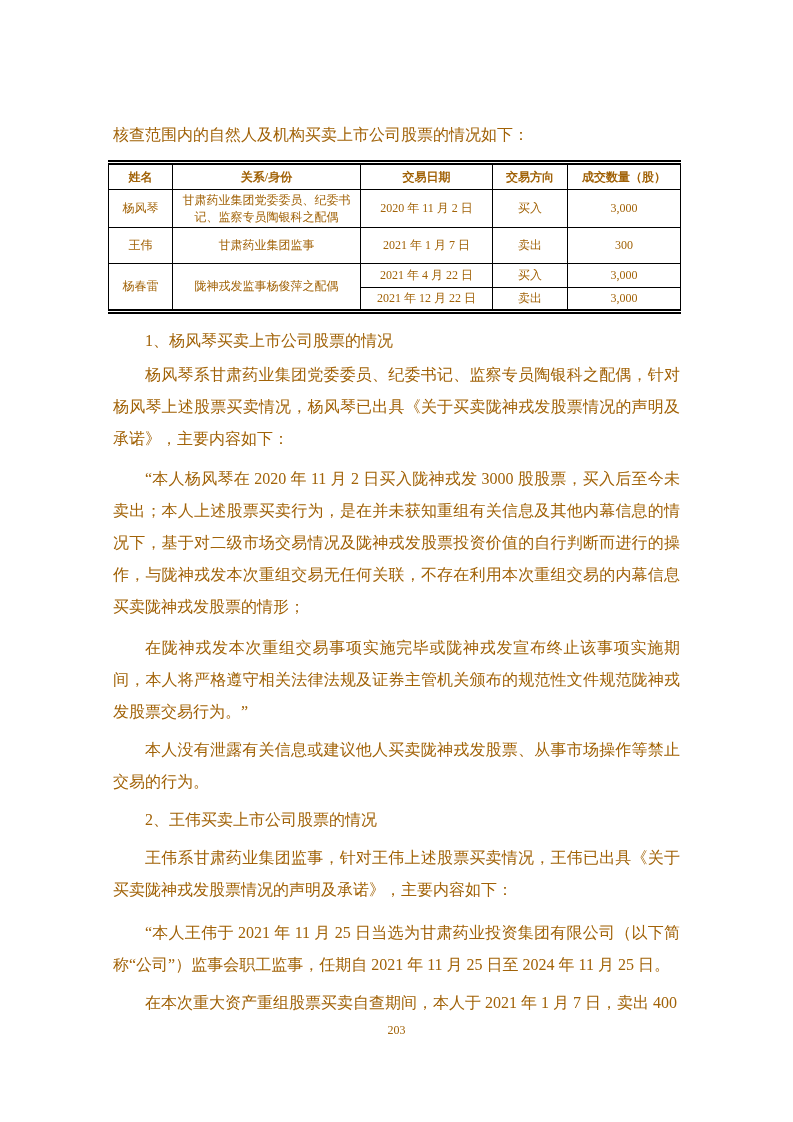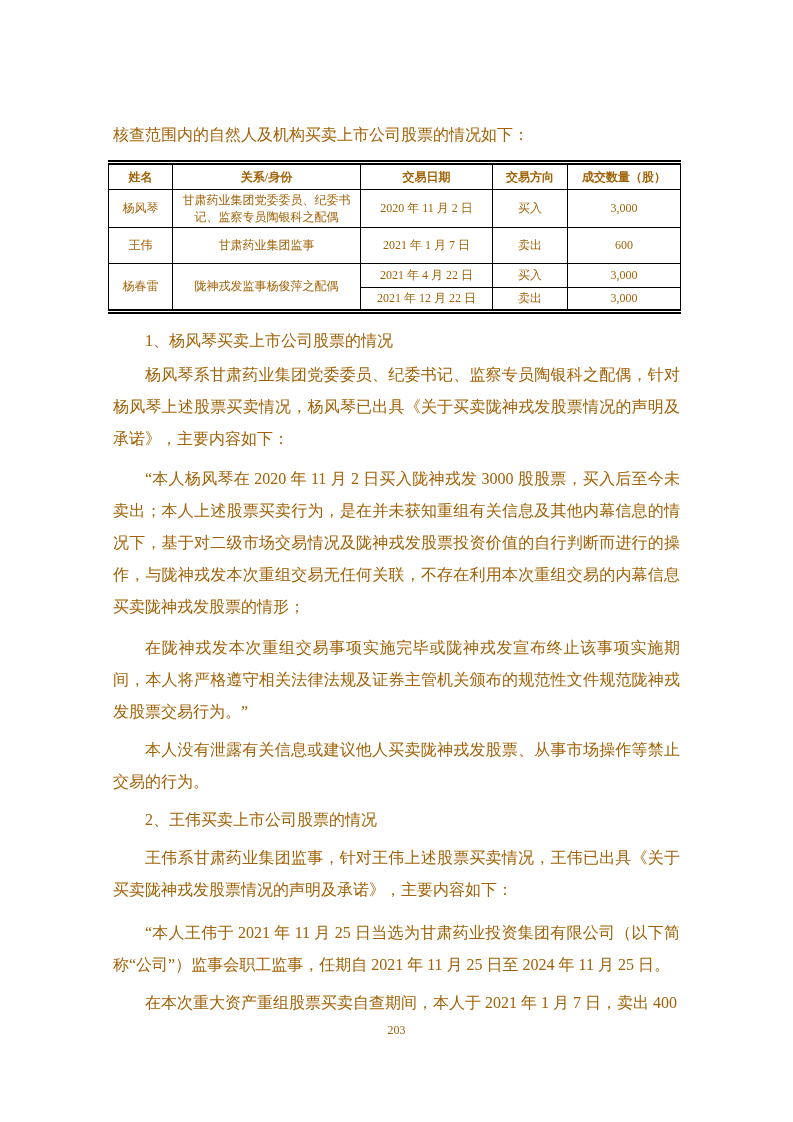--- a/index.html
+++ b/index.html
@@ -115,21 +115,21 @@
         <td>甘肃药业集团党委委员、纪委书记、监察专员陶银科之配偶</td>
         <td>2020 年 11 月 2 日</td>
         <td>买入</td>
         <td>3,000</td>
       </tr>
       <tr class="row-std">
         <td>王伟</td>
         <td>甘肃药业集团监事</td>
         <td>2021 年 1 月 7 日</td>
         <td>卖出</td>
-        <td>600</td>
+        <td>300</td>
       </tr>
       <tr class="row-half">
         <td rowspan="2">杨春雷</td>
         <td rowspan="2">陇神戎发监事杨俊萍之配偶</td>
         <td>2021 年 4 月 22 日</td>
         <td>买入</td>
         <td>3,000</td>
       </tr>
       <tr class="row-half">
         <td>2021 年 12 月 22 日</td>

